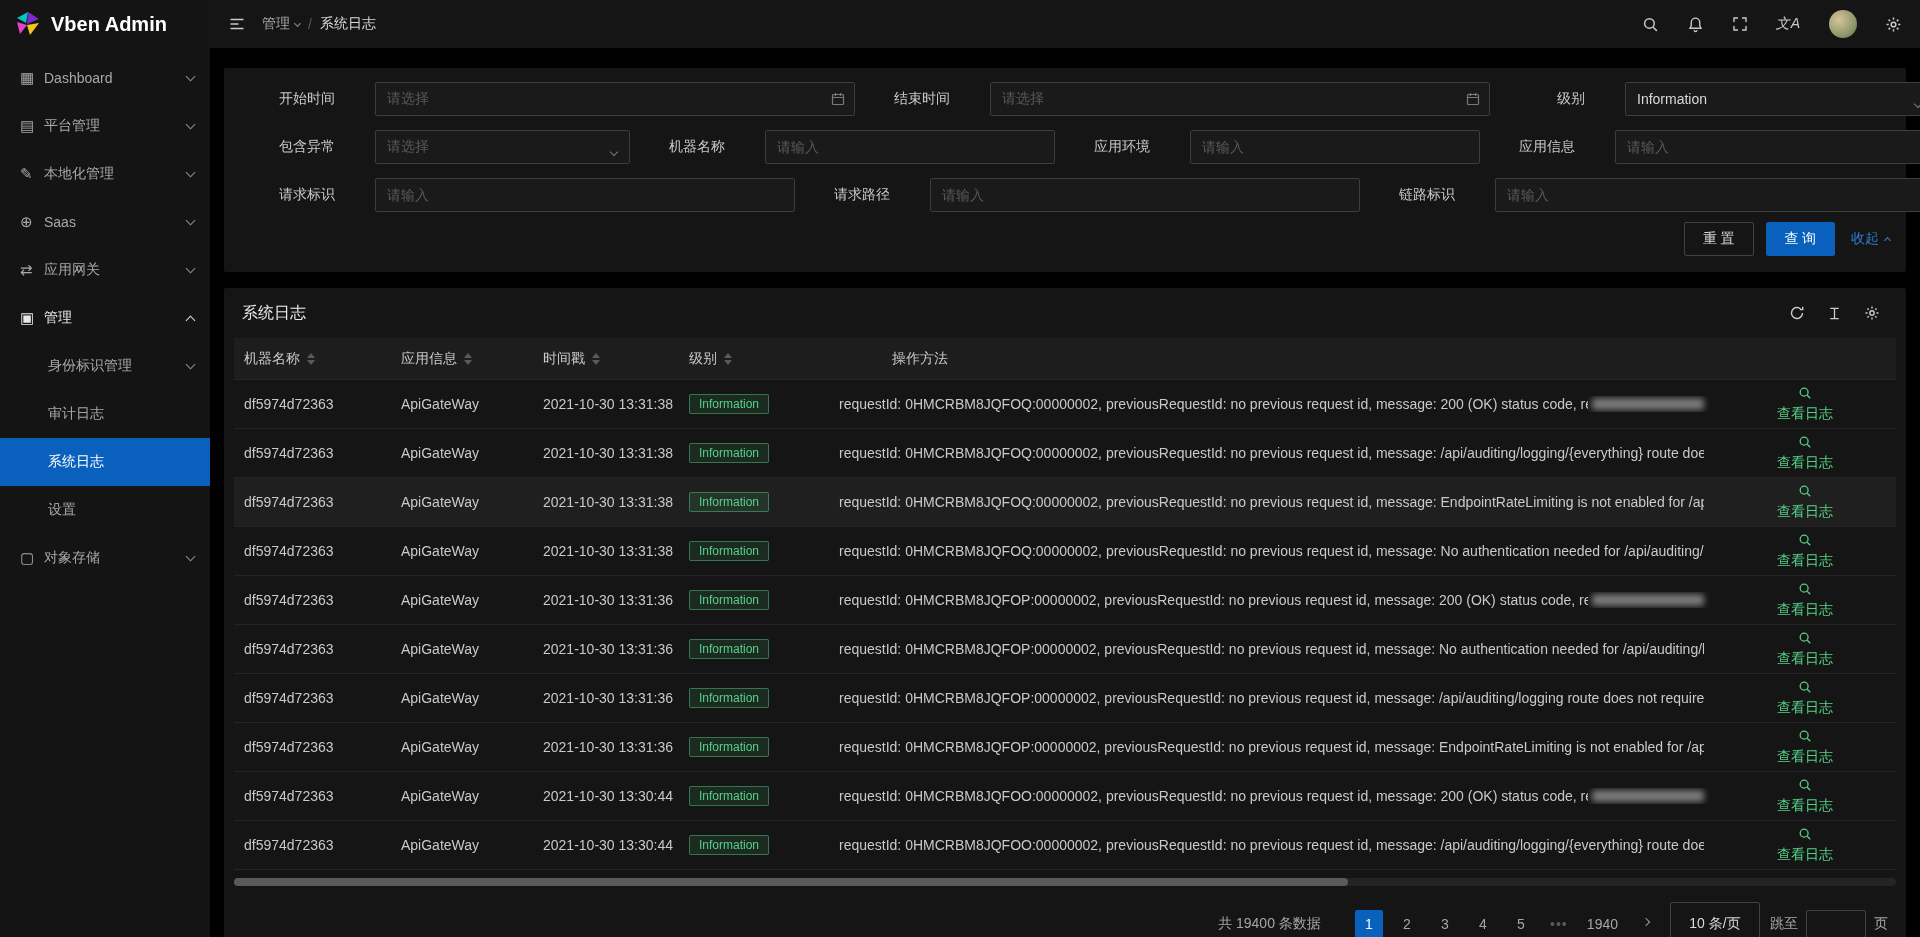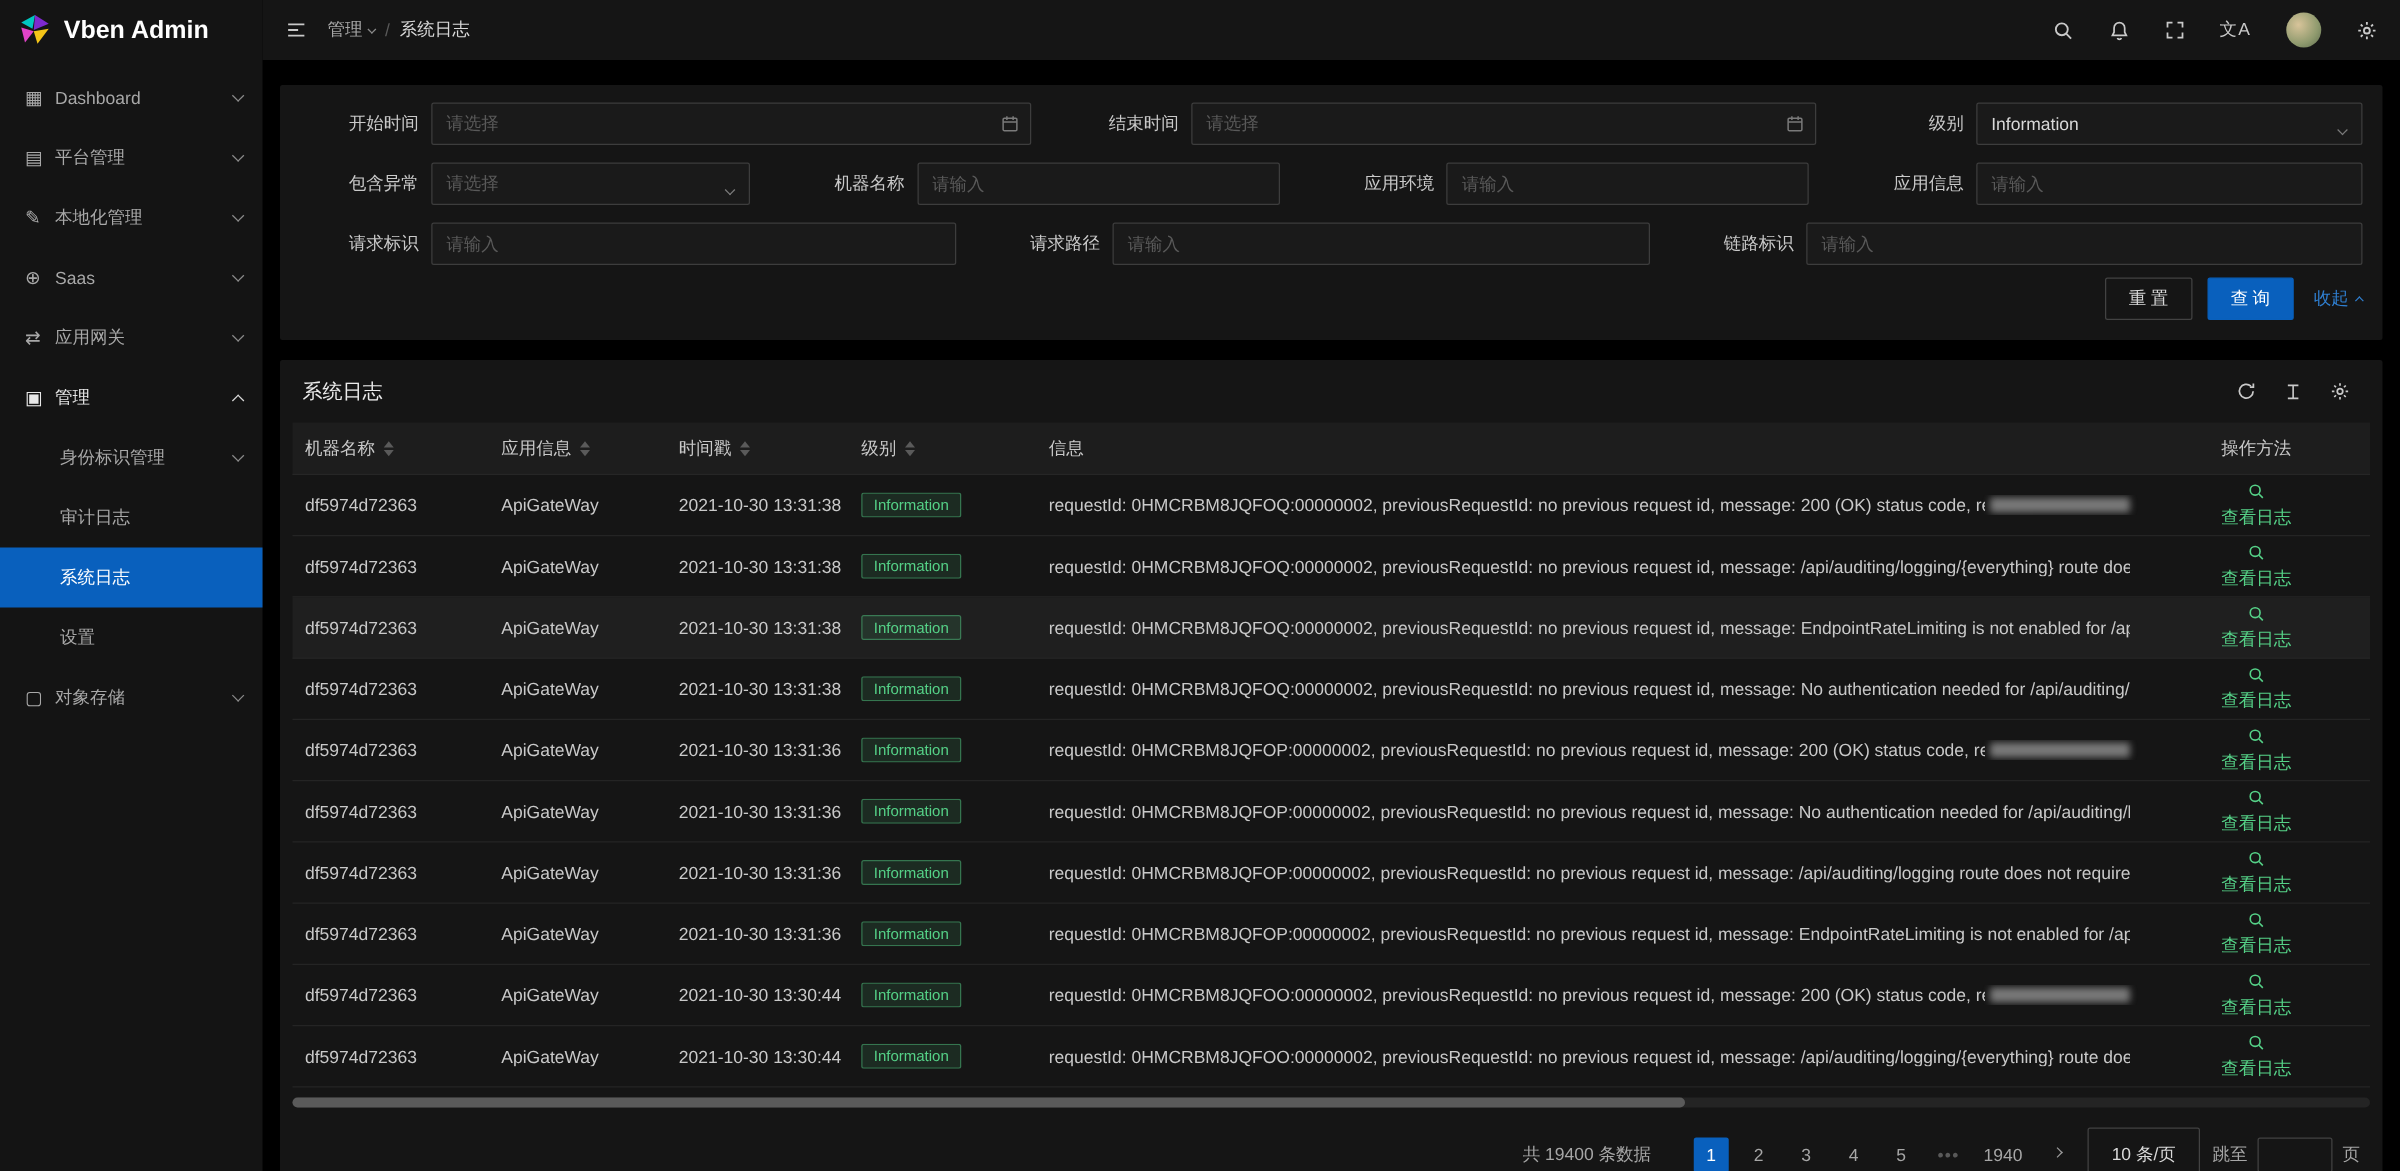--- a/index.html
+++ b/index.html
@@ -28,37 +28,37 @@
   
   .main { flex:1; display:flex; flex-direction:column; min-width:0; }
   .topbar { height:48px; background:#151515; display:flex; align-items:center;
     justify-content:space-between; padding:0 18px; }
   .topbar-left { display:flex; align-items:center; gap:16px; }
   .breadcrumb { display:flex; align-items:center; gap:8px; }
   .bc-root { color:#a6a6a6; display:flex; align-items:center; gap:5px; cursor:pointer; }
   .bc-root .chev { width:5px; height:5px; border-width:1.2px; color:#8c8c8c; margin-top:-2px; }
   .bc-sep { color:#595959; }
   .bc-current { color:#d9d9d9; }
-  .topbar-right { display:flex; gap:28px; }
+  .topbar-right { display:flex; gap:28px;font-style:italic; }
   .tb-btn { display:flex; align-items:center; justify-content:center; cursor:pointer; }
   .translate-glyph { font-size:14px; color:#c9c9c9; letter-spacing:1px; }
   .avatar { width:28px; height:28px; border-radius:50%;
     background:radial-gradient(circle at 35% 35%, #d8c49a, #8f9a6e 60%, #5c6b4e); }
 
   
   .content { flex:1; padding:20px 14px 0; overflow:hidden; }
   .panel { background:#151515; border-radius:2px; }
 
   
   .filter-panel { padding:14px 16px 16px; margin-bottom:16px; }
   .filter-row { display:flex; align-items:center; justify-content:space-between; margin-bottom:14px; }
   .field { display:flex; align-items:center; }
   .field-label { width:105px; text-align:right; padding-right:10px; color:#c9c9c9; flex-shrink:0; white-space:nowrap; }
   .control { position:relative; height:34px; background:#1a1a1a; border:1px solid #3d3d3d;
-    border-radius:2px; display:flex; align-items:center; padding:0 11px; color:#d9d9d9; cursor:pointer; }
+    border-radius:2px; display:flex; align-items:center; padding:0 11px; color:#d9d9d9; cursor:pointer;margin-left:30px; }
   input.control { cursor:text; outline:none; font-size:14px; font-family:"Liberation Sans", sans-serif; }
   input.control::placeholder { color:#595959; }
   .placeholder { color:#595959; }
   .ctl-icon { position:absolute; right:9px; top:50%; transform:translateY(-50%); display:flex; }
   .sel-chev { position:absolute; right:12px; top:50%; margin-top:-5px; color:#7a7a7a; }
   .sel-chev .chev { width:6px; height:6px; border-width:1.2px; }
   .w-start{width:480px} .w-end{width:500px} .w-level{width:309px}
   .w-exc{width:255px} .w-machine{width:290px} .w-env{width:290px} .w-info{width:309px}
   .w-reqid{width:420px} .w-reqpath{width:430px} .w-trace{width:445px}
   .filter-actions { display:flex; justify-content:flex-end; align-items:center; gap:12px; margin-top:2px; }
@@ -386,24 +386,20 @@
                   <i class="caret-down"></i>
                 </span>
               </div>
               <div class="th col-level">
                 <span>级别</span>
                 <span class="sorter">
                   <i class="caret-up"></i>
                   <i class="caret-down"></i>
                 </span>
               </div>
-              <div class="th col-msg">
-                <span>信息</span>
-
-              </div>
               <div class="th col-action">
                 <span>操作方法</span>
 
               </div>
           </div>
 
           <div class="tr">
               <div class="td col-machine">df5974d72363</div>
               <div class="td col-app">ApiGateWay</div>
               <div class="td col-time">2021-10-30 13:31:38</div>

